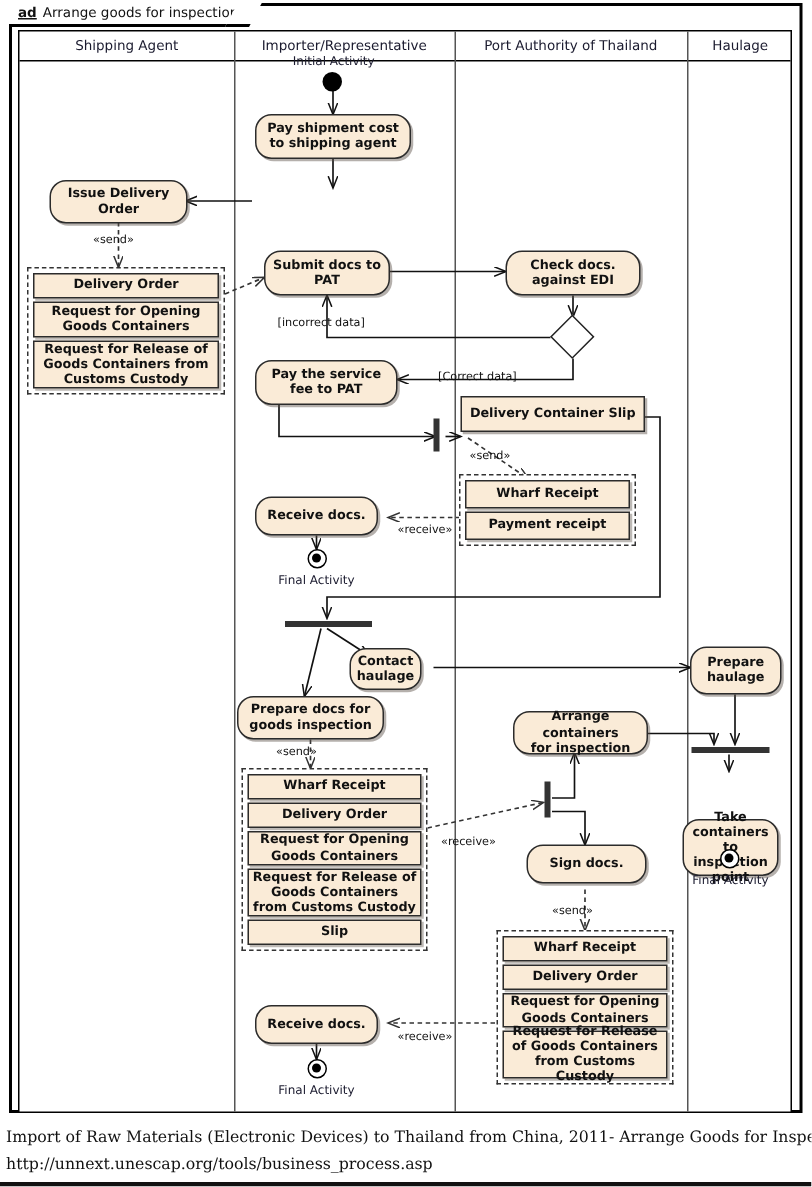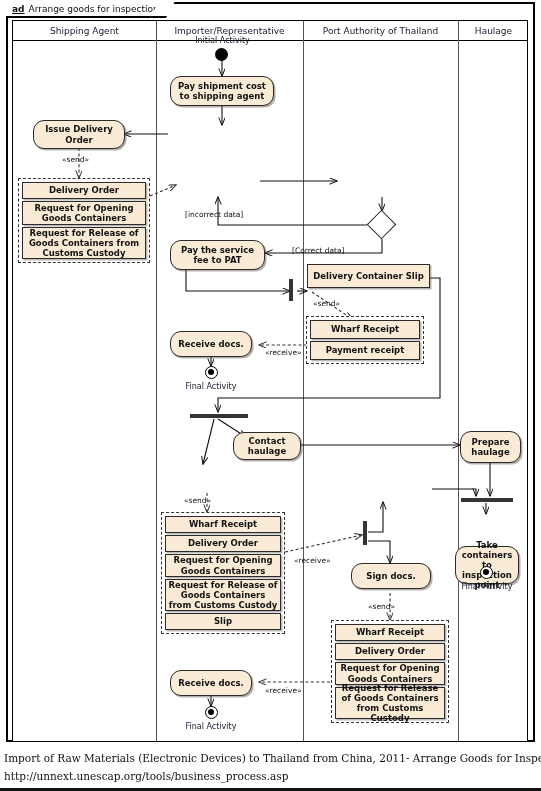--- a/index.html
+++ b/index.html
@@ -209,35 +209,39 @@
     </g>
   </svg>
 
   <div class="caption-lbl" style="left:185px;top:36px;width:75px;">Initial Activity</div>
   <div class="initial" style="left:215px;top:48px;"></div>
 
   <div class="act" style="left:170px;top:76px;width:104px;height:30px;white-space:pre-line;">Pay shipment cost
 to shipping agent</div>
 
 
+  <div class="act" style="left:176px;top:167px;width:84px;height:30px;white-space:pre-line;">Submit docs to
+PAT</div>
 
   <div class="elabel" style="left:185px;top:210px;">[incorrect data]</div>
 
   <div class="act" style="left:170px;top:240px;width:95px;height:30px;white-space:pre-line;">Pay the service
 fee to PAT</div>
 
   <div class="act" style="left:170px;top:331px;width:82px;height:26px;">Receive docs.</div>
   <div class="final" style="left:205px;top:366px;"></div>
   <div class="caption-lbl" style="left:176px;top:382px;width:70px;">Final Activity</div>
 
   <div class="bar-h" style="left:190px;top:414px;width:58px;"></div>
 
-  <div class="act" style="left:233px;top:432px;width:68px;height:28px;white-space:pre-line;">Contact
+  <div class="act" style="left:233px;top:432px;width:48px;height:28px;white-space:pre-line;">Contact
 haulage</div>
 
+  <div class="act" style="left:158px;top:464px;width:98px;height:29px;white-space:pre-line;">Prepare docs for
+goods inspection</div>
 
   <div class="slabel" style="left:184px;top:496px;">«send»</div>
 
   <div class="doclist" style="left:161px;top:512px;width:124px;">
     <div class="doc" style="height:17px;">Wharf Receipt</div>
     <div class="doc" style="height:17px;">Delivery Order</div>
     <div class="doc" style="height:23px;">Request for Opening Goods Containers</div>
     <div class="doc" style="height:32px;">Request for Release of Goods Containers from Customs Custody</div>
     <div class="doc" style="height:17px;">Slip</div>
   </div>
@@ -250,37 +254,41 @@
 Order</div>
 
   <div class="slabel" style="left:62px;top:155px;">«send»</div>
 
   <div class="doclist" style="left:18px;top:178px;width:132px;">
     <div class="doc" style="height:17px;">Delivery Order</div>
     <div class="doc" style="height:24px;">Request for Opening Goods Containers</div>
     <div class="doc" style="height:32px;">Request for Release of Goods Containers from Customs Custody</div>
   </div>
 
+  <div class="act" style="left:337px;top:167px;width:90px;height:30px;white-space:pre-line;">Check docs.
+against EDI</div>
 
   <div class="diamond" style="left:371px;top:214px;width:21px;height:21px;"></div>
 
   <div class="elabel" style="left:292px;top:246px;">[Correct data]</div>
 
   <div class="bar-v" style="left:289px;top:279px;height:22px;"></div>
 
   <div class="objnode" style="left:307px;top:264px;width:123px;height:24px;">Delivery Container Slip</div>
 
   <div class="slabel" style="left:313px;top:299px;">«send»</div>
   <div class="slabel" style="left:265px;top:348px;">«receive»</div>
 
   <div class="doclist" style="left:306px;top:316px;width:118px;">
     <div class="doc" style="height:19px;">Wharf Receipt</div>
     <div class="doc" style="height:19px;">Payment receipt</div>
   </div>
 
+  <div class="act" style="left:342px;top:474px;width:90px;height:29px;white-space:pre-line;">Arrange containers
+for inspection</div>
 
   <div class="bar-v" style="left:363px;top:521px;height:24px;"></div>
   <div class="slabel" style="left:294px;top:556px;">«receive»</div>
 
   <div class="act" style="left:351px;top:563px;width:80px;height:26px;">Sign docs.</div>
 
   <div class="slabel" style="left:368px;top:602px;">«send»</div>
 
   <div class="doclist" style="left:331px;top:620px;width:118px;">
     <div class="doc" style="height:17px;">Wharf Receipt</div>

